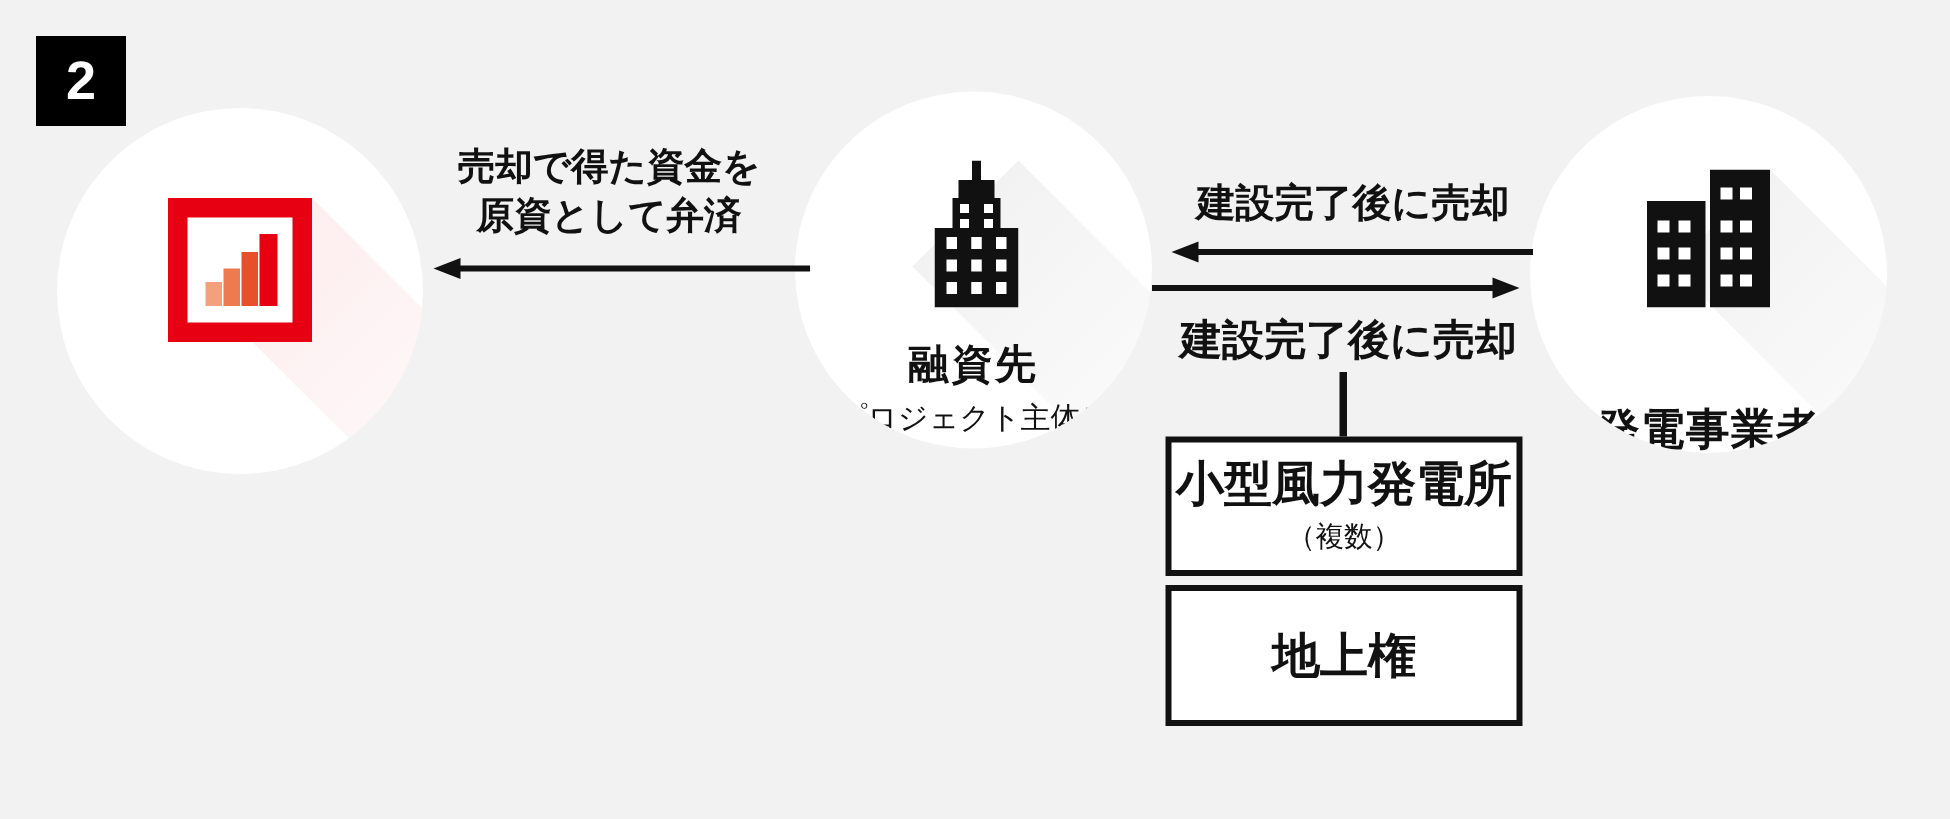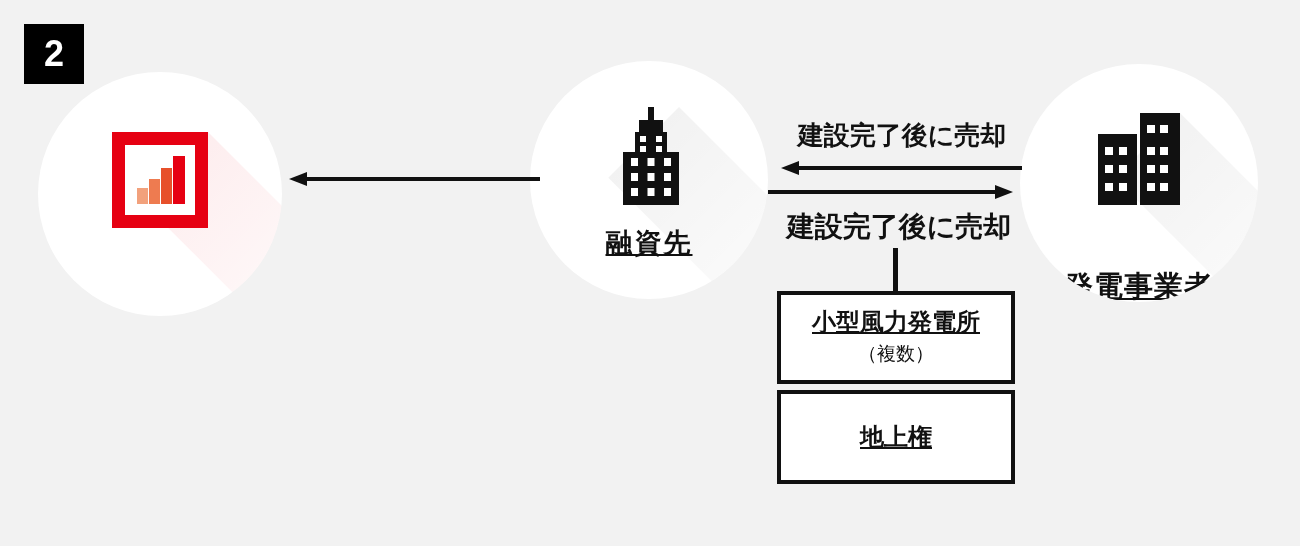--- a/index.html
+++ b/index.html
@@ -36,21 +36,21 @@
   .logo .bar{position:absolute;}
   .bar1{left:25px;top:56px;width:11px;height:16px;background:var(--bar-1);}
   .bar2{left:37px;top:47px;width:11px;height:25px;background:var(--bar-2);}
   .bar3{left:49px;top:36px;width:11px;height:36px;background:var(--bar-3);}
   .bar4{left:61px;top:24px;width:12px;height:48px;background:var(--bar-4);}
 
   .icon-svg{position:absolute;color:var(--ink);}
   .borrower-icon{left:93px;top:46px;}
   .operator-icon{left:78px;top:49px;}
 
-  .node-title{position:absolute;left:0;right:0;text-align:center;font-weight:bold;z-index:2;text-decoration:underline;}
+  .node-title{position:absolute;left:0;right:0;text-align:center;font-weight:bold;z-index:2;}
   .borrower-title{top:164px;font-size:27px;letter-spacing:2px;}
   .borrower-subtitle{position:absolute;left:0;right:0;text-align:center;top:204px;font-size:20px;z-index:2;}
   .operator-line1{top:158px;font-size:29px;letter-spacing:1px;}
   .operator-line2{top:203px;font-size:29px;letter-spacing:1px;}
 
   
   .shaft{position:absolute;height:4px;background:var(--ink);}
   .head-left{position:absolute;width:0;height:0;border-top:7px solid transparent;
     border-bottom:7px solid transparent;border-right:18px solid var(--ink);}
   .head-right{position:absolute;width:0;height:0;border-top:7px solid transparent;
@@ -60,21 +60,21 @@
   .label-receive{left:752px;top:119px;width:300px;font-size:26px;}
   .label-sell{left:749px;top:210px;width:300px;font-size:28px;}
 
   .connector{position:absolute;left:893px;top:248px;width:5px;height:45px;background:var(--ink);}
 
   
   .dbox{position:absolute;left:777px;width:238px;background:#fff;border:4px solid var(--ink);
     box-sizing:border-box;display:flex;flex-direction:column;align-items:center;justify-content:center;}
   .box-wind{top:291px;height:93px;}
   .box-ground{top:390px;height:94px;}
-  .box-title{font-weight:bold;font-size:24px;line-height:1.15;text-decoration:underline;}
+  .box-title{font-weight:bold;font-size:32px;line-height:1.15;}
   .box-subtitle{font-size:19px;margin-top:5px;}
 </style>
 </head>
 <body>
 
 <div class="canvas">
 
   <div class="badge">
     <span>2</span>
   </div>
@@ -111,20 +111,21 @@
           <rect x="41" y="51" width="7" height="8"></rect>
         <rect x="8" y="66" width="7" height="8"></rect>
           <rect x="24.5" y="66" width="7" height="8"></rect>
           <rect x="41" y="66" width="7" height="8"></rect>
         <rect x="8" y="81" width="7" height="8"></rect>
           <rect x="24.5" y="81" width="7" height="8"></rect>
           <rect x="41" y="81" width="7" height="8"></rect>
       </g>
     </svg>
     <div class="node-title borrower-title">融資先</div>
+    <div class="borrower-subtitle">（プロジェクト主体者）</div>
   </div>
 
   <div class="circle circle-operator">
     <div class="longshadow shadow-gray"></div>
     <svg class="icon-svg operator-icon" width="82" height="92" viewBox="0 0 82 92">
       <g fill="currentColor">
         <rect x="0" y="21" width="39" height="71"></rect>
         <rect x="42" y="0" width="40" height="92"></rect>
       </g>
       <g fill="#ffffff">
@@ -142,20 +143,22 @@
           <rect x="62" y="52" width="8" height="8"></rect>
         <rect x="49" y="70" width="8" height="8"></rect>
           <rect x="62" y="70" width="8" height="8"></rect>
       </g>
     </svg>
     <div class="node-title operator-line2">発電事業者</div>
   </div>
 
   <div>
     <div class="arrow-label label-repayment">
+      <div>売却で得た資金を</div>
+      <div>原資として弁済</div>
     </div>
     <div class="head-left" style="left:289px;top:172px;"></div>
     <div class="shaft" style="left:303px;top:177px;width:237px;"></div>
   </div>
 
   <div>
     <div class="arrow-label label-receive">建設完了後に売却</div>
     <div class="head-left" style="left:781px;top:161px;"></div>
     <div class="shaft" style="left:795px;top:166px;width:227px;"></div>
   </div>

